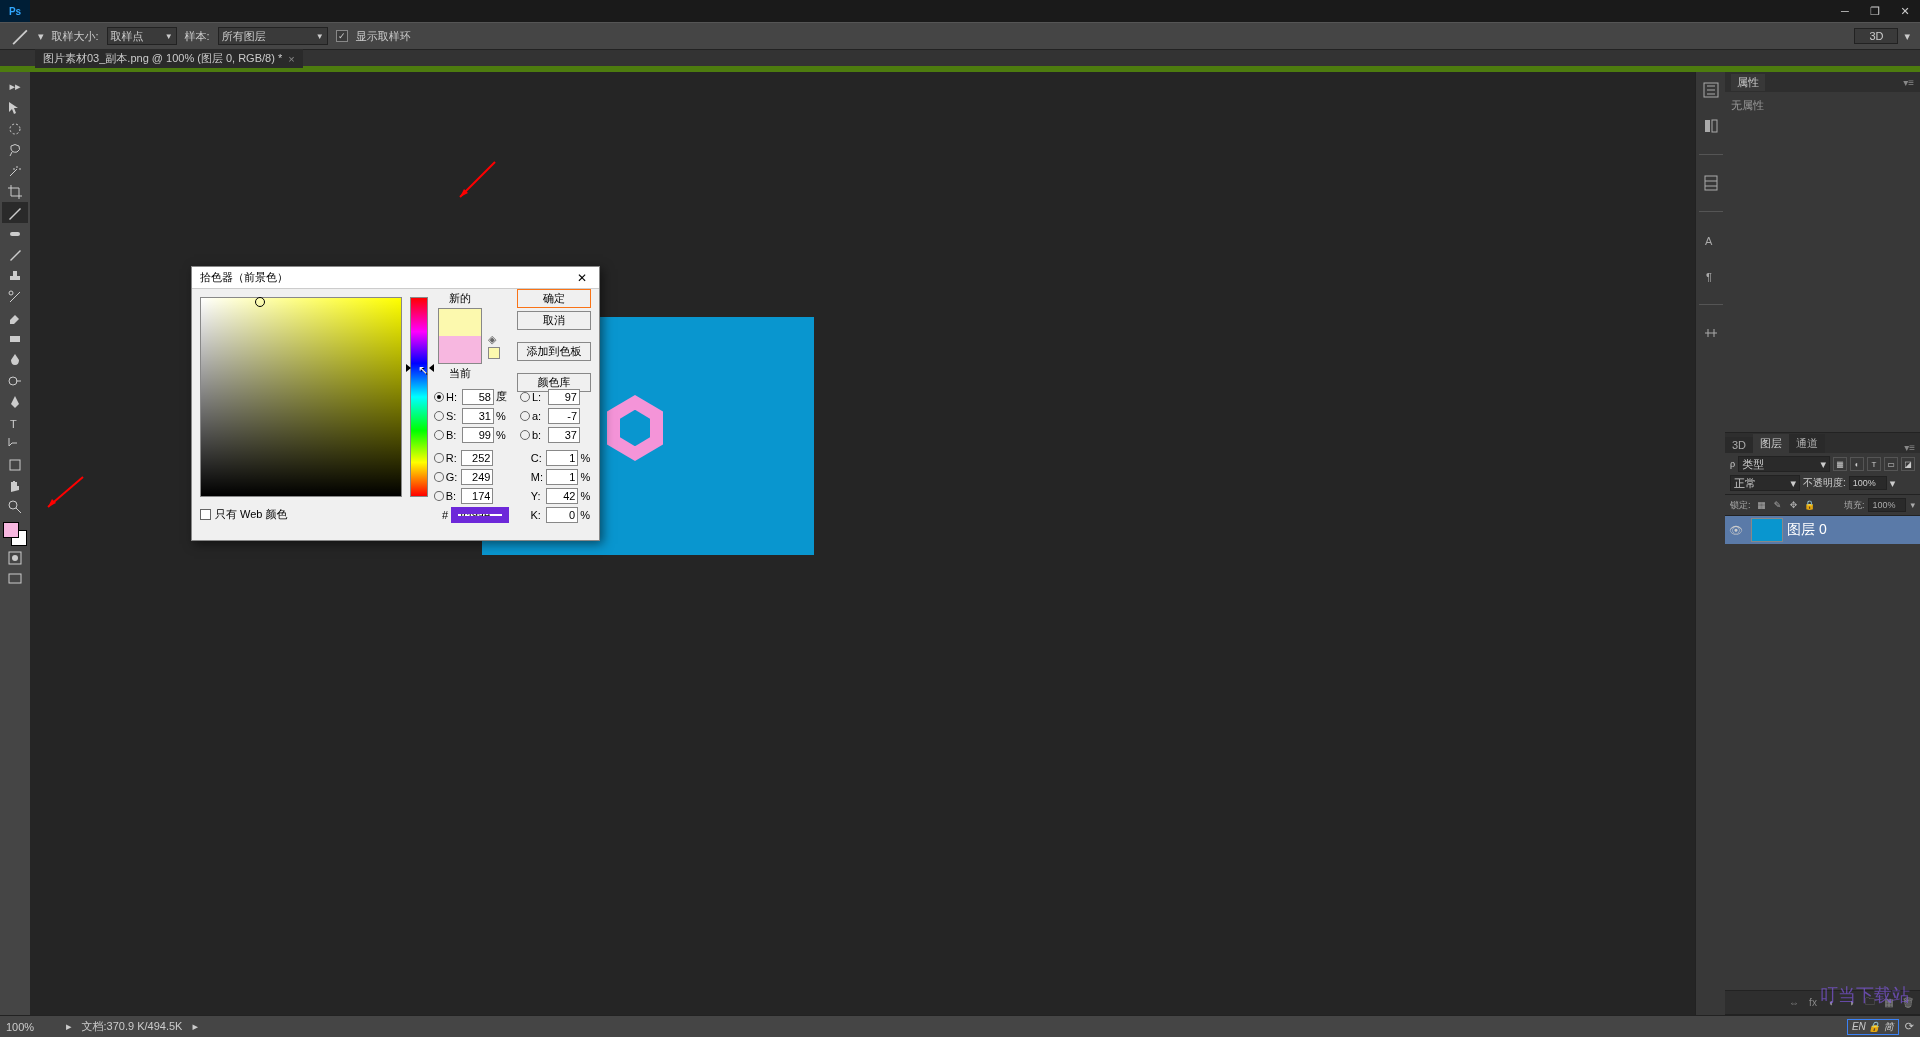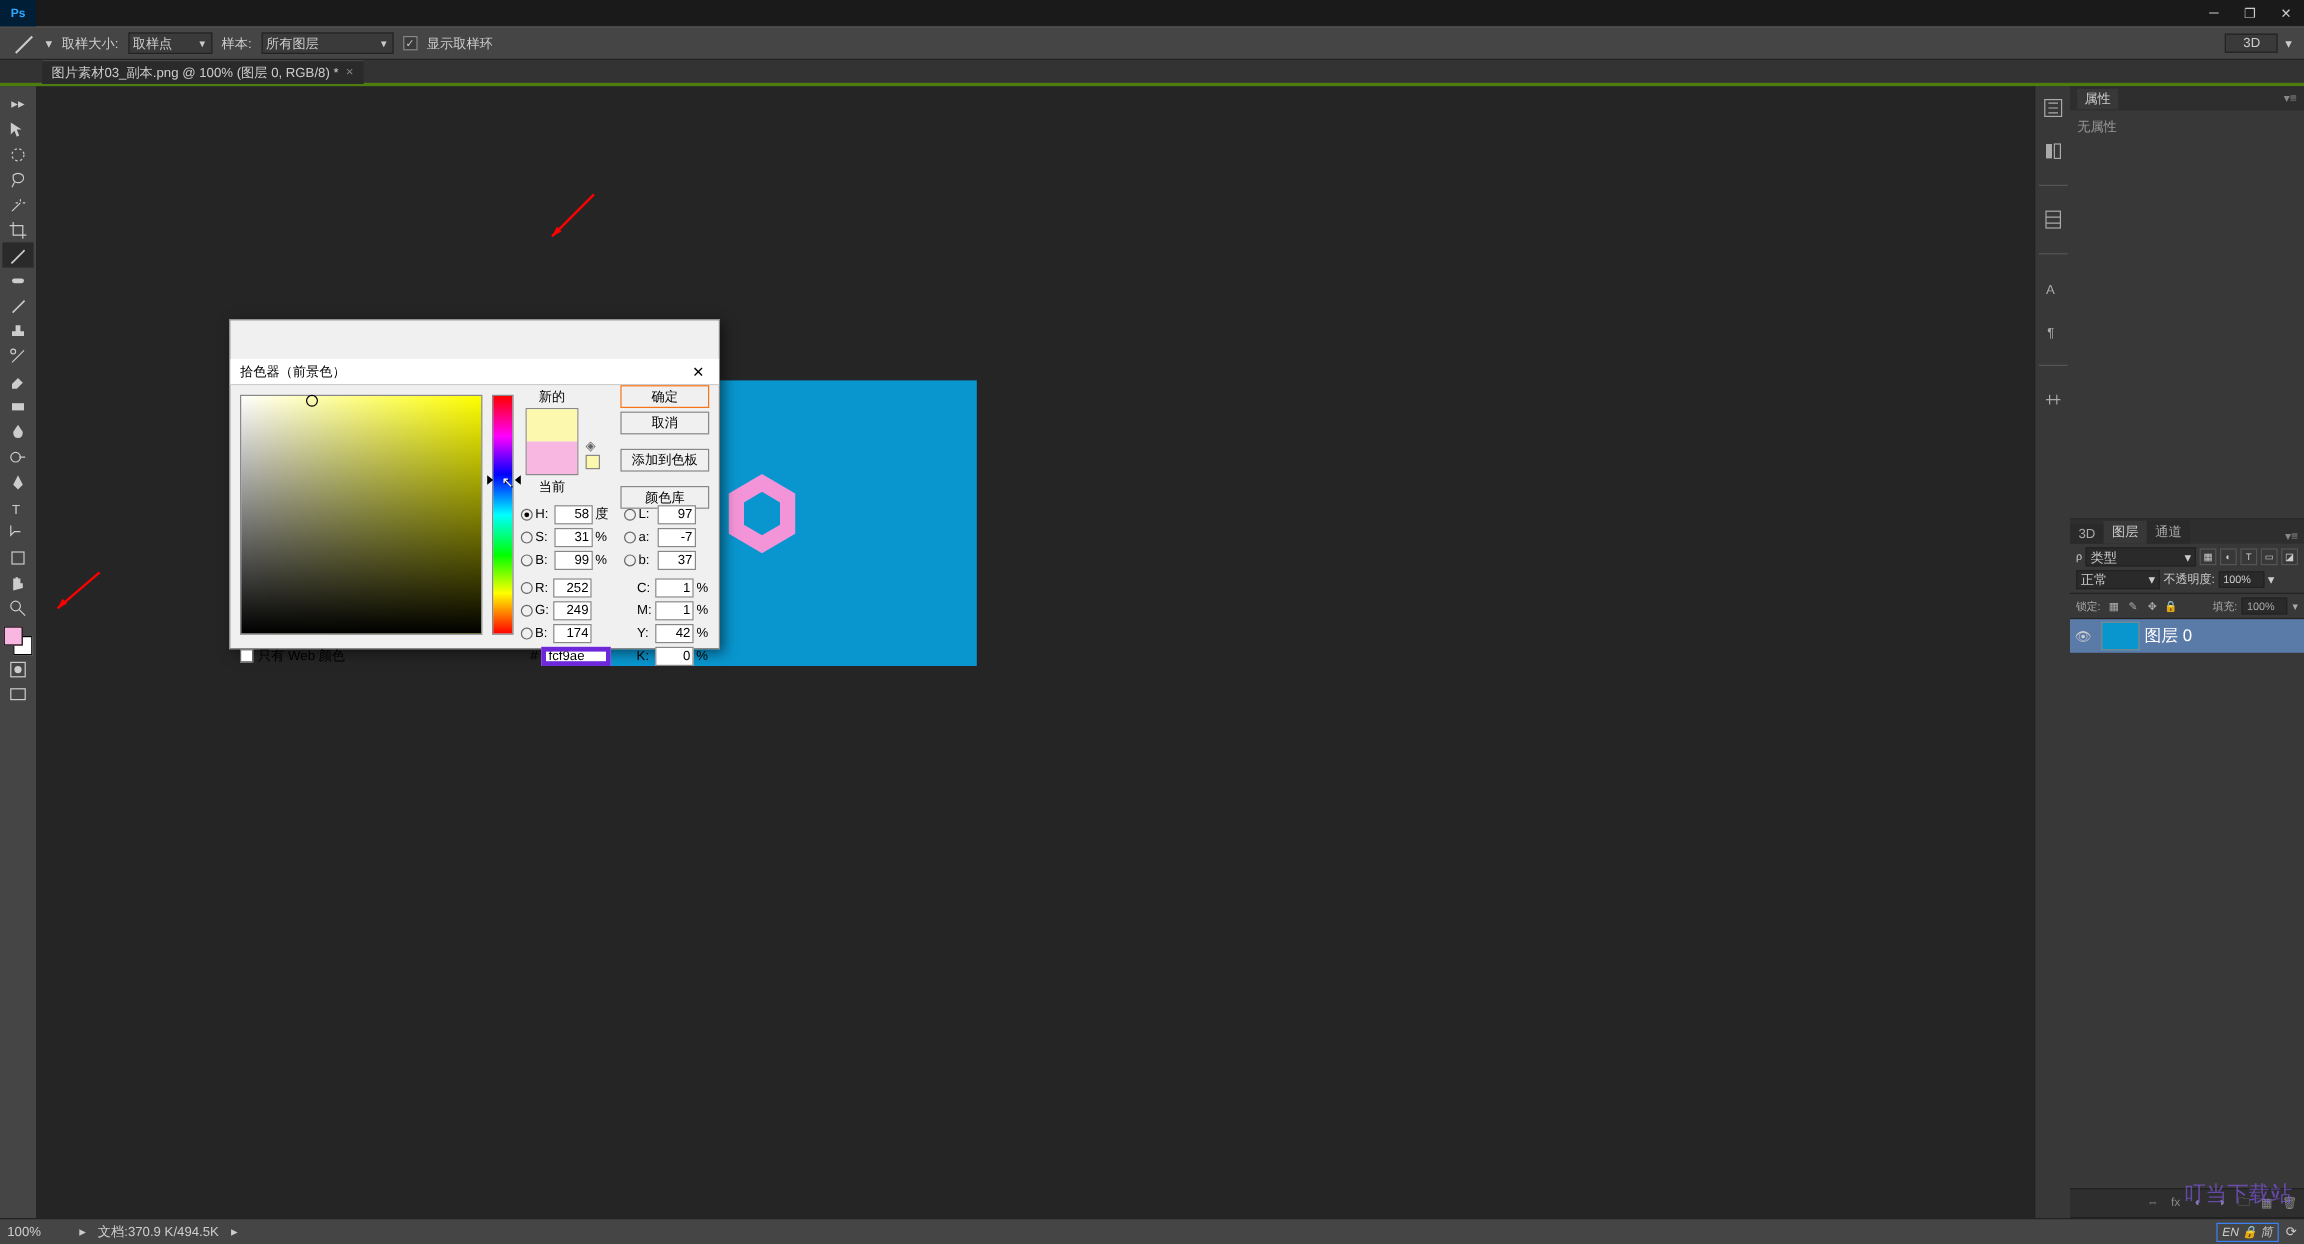--- a/index.html
+++ b/index.html
@@ -17,21 +17,21 @@
 .optionsbar { height: 28px; background: #454545; border-top:1px solid #555; border-bottom:1px solid #222; display:flex; align-items:center; padding:0 10px; color:#ccc; gap:8px; }
 .tool-icon-small { width:20px; height:20px; display:flex; align-items:center; justify-content:center; }
 .opt-label { color:#ccc; }
 .opt-select { background:#3a3a3a; border:1px solid #222; color:#ccc; height:18px; padding:0 3px; min-width:70px; display:inline-flex; align-items:center; justify-content:space-between; }
 .opt-select .arrow { font-size:8px; color:#ccc; margin-left:10px; }
 .checkbox { width:12px; height:12px; border:1px solid #888; background:#3a3a3a; display:inline-flex; align-items:center; justify-content:center; color:#ccc; font-size:9px; }
 .optionsbar .right { margin-left:auto; display:flex; align-items:center; gap:6px; }
 .mode-btn { background:#3a3a3a; border:1px solid #222; color:#ccc; padding:1px 14px; }
 
 
-.doc-tabs { height: 22px; background: #333; border-bottom:3px solid #4d7c0f; display:flex; align-items:center; padding-left:35px; }
+.doc-tabs { height: 22px; background: #333; border-bottom:6px solid #4d7c0f; display:flex; align-items:center; padding-left:35px; }
 .doc-tab { background:#2a2a2a; color:#ccc; padding:2px 8px; display:flex; align-items:center; gap:6px; border-top:1px solid #444; }
 .doc-tab .close { color:#888; }
 
 
 .main { position:relative; display:flex; height: calc(1037px - 22px - 28px - 22px - 22px); }
 
 
 .toolbar { width: 30px; background: #454545; display:flex; flex-direction:column; align-items:center; padding-top:4px; gap:0; }
 .tool-btn { width:26px; height:21px; display:flex; align-items:center; justify-content:center; color:#ccc; position:relative; }
 .tool-btn.active { background:#2a2a2a; }
@@ -87,21 +87,21 @@
 .layers-footer i { font-style:normal; font-size:10px; width:14px; text-align:center; }
 
 
 .statusbar { height:22px; background:#454545; border-top:1px solid #222; color:#ccc; display:flex; align-items:center; padding:0 6px; gap:10px; position:absolute; bottom:0; left:0; right:0; }
 .zoom-input { width:50px; }
 .statusbar .right-status { margin-left:auto; display:flex; align-items:center; gap:6px; }
 .ime { border:1px solid #3b82f6; padding:0 4px; font-size:10px; display:flex; align-items:center; gap:3px;font-style:italic; }
 
 
 .color-picker { position:absolute; left:161px; top:194px; width:409px; height:275px; background:#f0f0f0; border:1px solid #888; box-shadow:3px 3px 10px rgba(0,0,0,0.5); color:#000; z-index:100; }
-.cp-title { height:22px; background:#fff; border-bottom:1px solid #ccc; display:flex; align-items:center; padding:0 8px; font-size:12px;margin-top:32px; }
+.cp-title { height:22px; background:#fff; border-bottom:1px solid #ccc; display:flex; align-items:center; padding:0 8px; font-size:12px; }
 .cp-close { margin-left:auto; width:18px; height:18px; display:flex; align-items:center; justify-content:center; font-size:12px; }
 .cp-body { padding:10px; position:relative; }
 .cp-field { position:absolute; left:8px; top:8px; width:202px; height:200px; background:linear-gradient(to bottom, transparent 0%, black 100%), linear-gradient(to right, white 0%, yellow 100%); border:1px solid #888; }
 .cp-field-marker { position:absolute; width:10px; height:10px; border:1px solid #000; border-radius:50%; left:59px; top:-2px; transform:translate(-50%,-50%); top:4px; }
 .cp-hue { position:absolute; left:218px; top:8px; width:18px; height:200px; background:linear-gradient(to bottom, #ff0000 0%, #ff00ff 17%, #0000ff 33%, #00ffff 50%, #00ff00 67%, #ffff00 83%, #ff0000 100%); border:1px solid #888; }
 .cp-hue-marker { position:absolute; left:-5px; width:28px; height:6px; top:66px; display:flex; justify-content:space-between; }
 .cp-hue-marker::before, .cp-hue-marker::after { content:''; width:0; height:0; border-top:4px solid transparent; border-bottom:4px solid transparent; }
 .cp-hue-marker::before { border-left:5px solid #000; }
 .cp-hue-marker::after { border-right:5px solid #000; }
 .cursor-arrow { position:absolute; left:226px; top:74px; color:#fff; font-size:12px; text-shadow:1px 1px 0 #000; z-index:5; }
@@ -124,21 +124,21 @@
 .cp-radio { width:10px; height:10px; border:1px solid #666; border-radius:50%; display:flex; align-items:center; justify-content:center; }
 .cp-radio.checked::after { content:''; width:4px; height:4px; background:#000; border-radius:50%; }
 .cp-lbl { width:14px; font-size:11px; }
 .cp-input { width:32px; height:16px; border:1px solid #888; background:#fff; text-align:right; padding:0 2px; font-size:11px; }
 .cp-unit { width:14px; font-size:11px; }
 .cp-col2 { margin-left:6px; }
 
 .cp-webonly { position:absolute; left:8px; top:218px; display:flex; align-items:center; gap:4px; font-size:11px; }
 .cp-checkbox { width:11px; height:11px; border:1px solid #666; background:#fff; }
 .cp-hex { position:absolute; left:250px; top:218px; display:flex; align-items:center; gap:3px; font-size:11px; }
-.cp-hex input { width:58px; height:16px; border:4px solid #6d28d9; background:#fff; padding:0 2px; font-size:11px; }
+.cp-hex input { width:58px; height:16px; border:7px solid #6d28d9; background:#fff; padding:0 2px; font-size:11px; }
 
 
 .watermark { position:absolute; right:10px; bottom:30px; color:#8b5cf6; font-size:18px; opacity:0.6; pointer-events:none; }
 </style>
 </head>
 <body>
 
 <div class="titlebar">
   <div class="ps-logo">Ps</div>
   <div class="win-controls">

